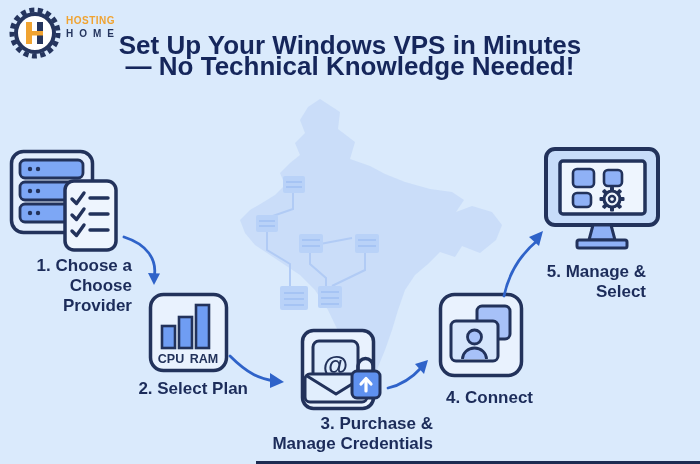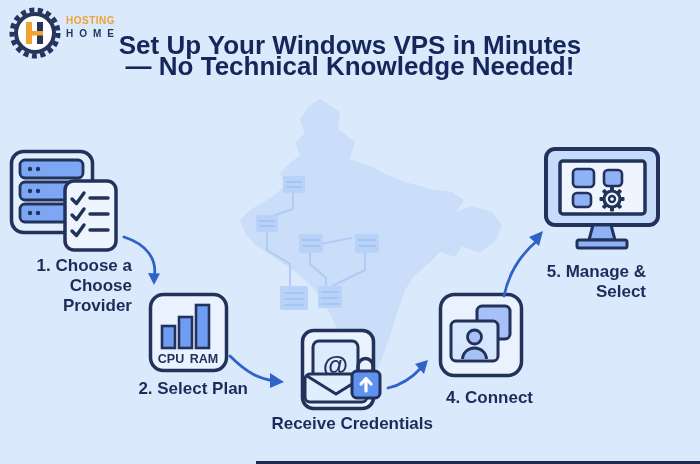--- a/index.html
+++ b/index.html
@@ -159,21 +159,22 @@
     <g>
       <path d="M58,44 v-6 a7.5,7.5 0 0 1 15,0 v6" fill="none" stroke="#22325b" stroke-width="3.5"></path>
       <rect x="52" y="43" width="28" height="27" rx="5" fill="#5f91ef" stroke="#22325b" stroke-width="3"></rect>
       <g stroke="#ffffff" stroke-width="3.2" stroke-linecap="round" stroke-linejoin="round">
         <line x1="66" y1="63" x2="66" y2="52"></line>
         <polyline points="61,56 66,50.5 71,56" fill="none"></polyline>
       </g>
     </g>
   </svg>
   <div class="abs lbl" style="left:248px;top:414px;width:185px;">
-    <div>Receive Credentials</div>
+    <div>3. Purchase &amp;</div>
+    <div>Manage Credentials</div>
   </div>
 
   <svg class="abs" style="left:384px;top:352px;" width="50" height="42" viewBox="0 0 50 42">
     <path d="M4,36 C18,33 28,26 38,15" fill="none" stroke="#2f63c9" stroke-width="2.8" stroke-linecap="round"></path>
     <polygon points="31,12 44,8 40,22" fill="#2f63c9"></polygon>
   </svg>
 
   <svg class="abs" style="left:438px;top:292px;" width="86" height="86" viewBox="0 0 86 86">
     <rect x="2.5" y="2.5" width="81" height="81" rx="14" fill="#e9f2fe" stroke="#22325b" stroke-width="3.5"></rect>
     <rect x="39" y="14" width="33" height="33" rx="5" fill="#a7c1f8" stroke="#22325b" stroke-width="3"></rect>

